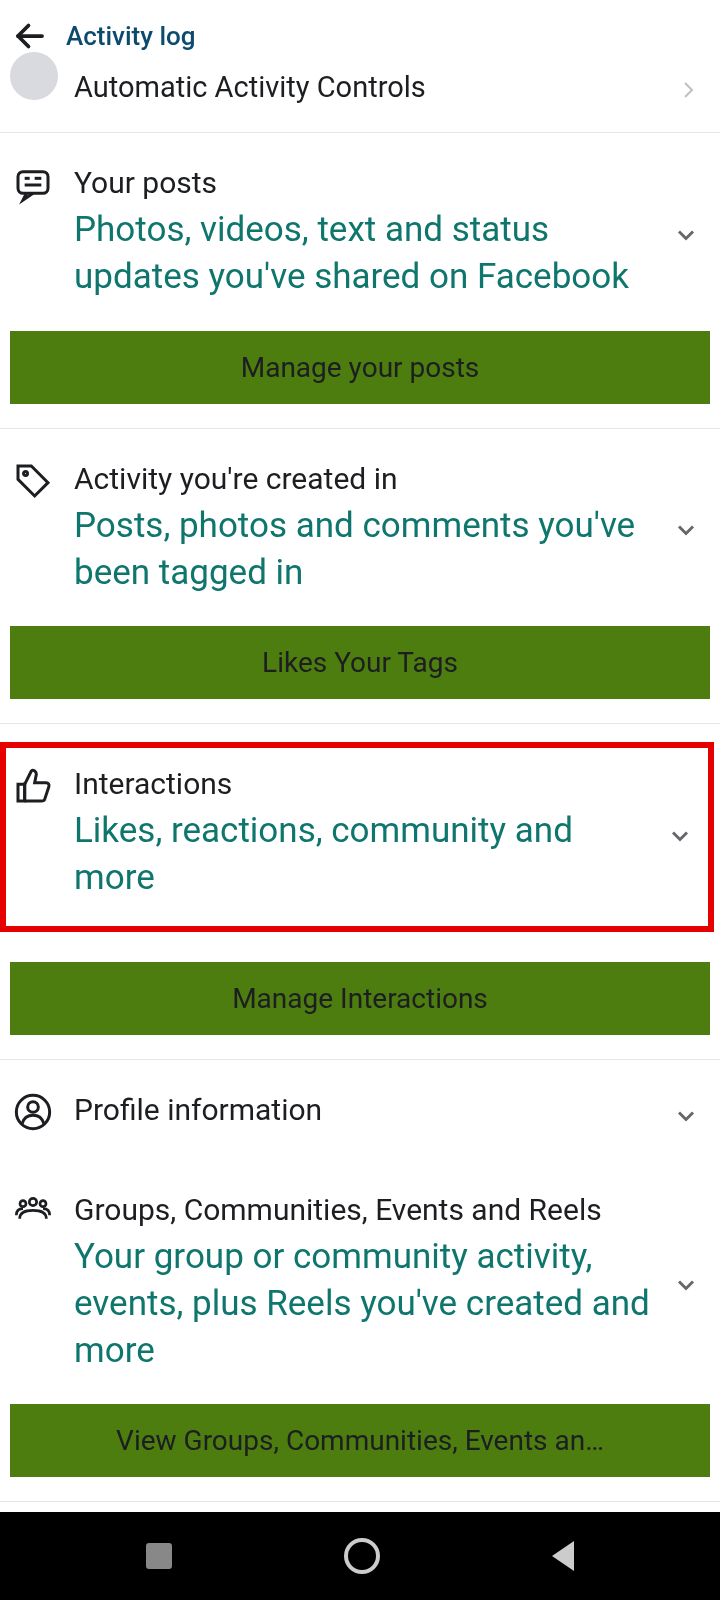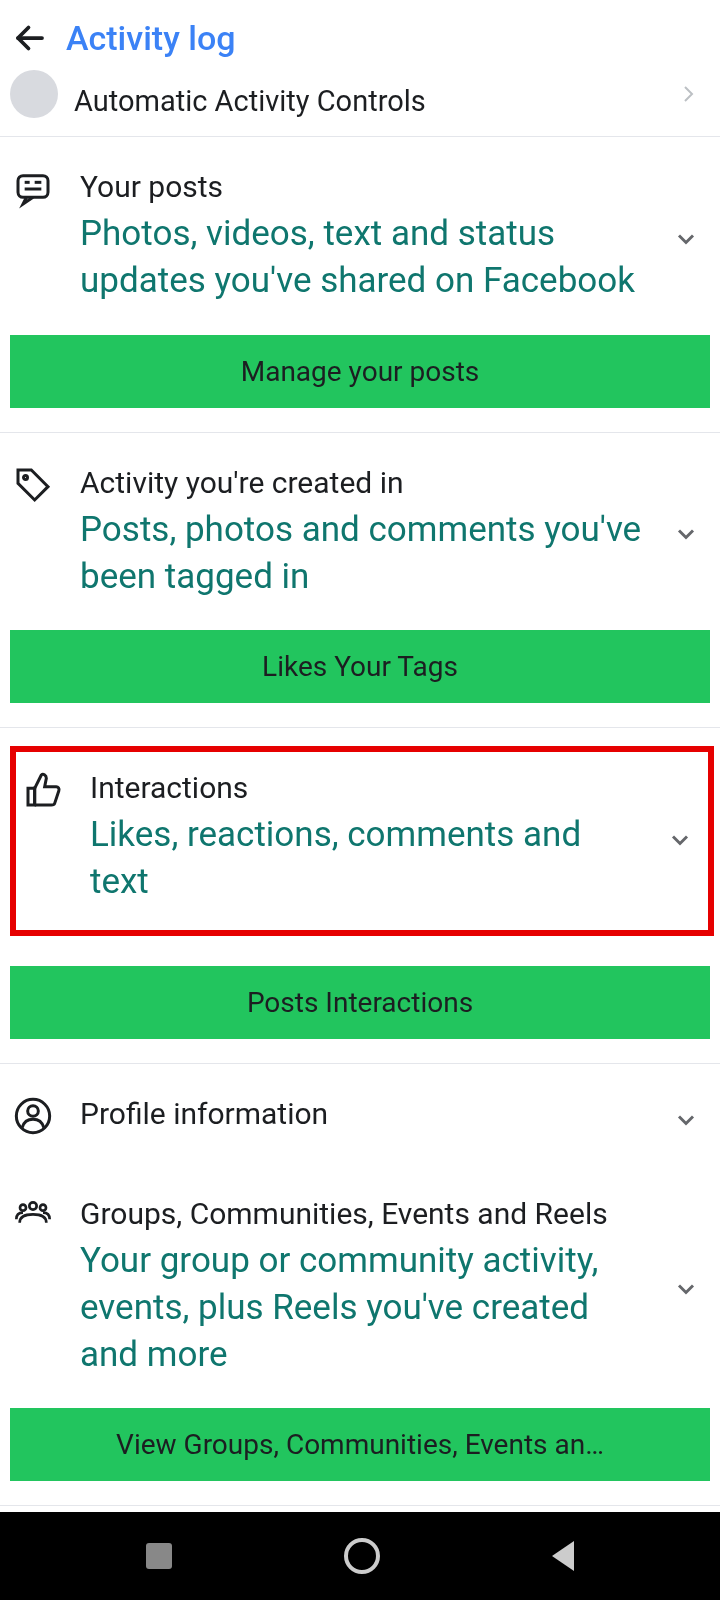--- a/index.html
+++ b/index.html
@@ -22,27 +22,27 @@
       gap: 18px;
     }
     .back-arrow {
       width: 36px;
       height: 36px;
       display: flex;
       align-items: center;
       justify-content: center;
     }
     .header-title {
-      font-size: 34px;
+      font-size: 26px;
       font-weight: 500;
-      color: #3b82f6;
+      color: #0c4a6e;
     }
     .section-partial {
       display: flex;
-      align-items: flex-end;
+      align-items: flex-start;
       padding: 8px 20px 18px 10px;
       border-bottom: 1px solid #e4e6eb;
     }
     .gray-circle {
       width: 48px;
       height: 48px;
       border-radius: 50%;
       background: #d8dadf;
       margin-right: 16px;
       margin-top: -28px;
@@ -58,21 +58,21 @@
       margin-top: -10px;
     }
     .section {
       border-bottom: 1px solid #e4e6eb;
       padding-bottom: 24px;
     }
     .section-row {
       display: flex;
       align-items: flex-start;
       padding: 30px 20px 0 10px;
-      gap: 24px;
+      gap: 18px;
     }
     .section-icon {
       width: 46px;
       height: 46px;
       flex-shrink: 0;
       display: flex;
       align-items: flex-start;
       justify-content: center;
       padding-top: 2px;
     }
@@ -90,34 +90,34 @@
       color: #0f766e;
       line-height: 1.35;
     }
     .chevron-down {
       color: #65676b;
       align-self: center;
       margin-top: 10px;
     }
     .manage-btn {
       margin: 30px 10px 0 10px;
-      background: #22c55e;
+      background: #4d7c0f;
       border-radius: 0;
       padding: 20px;
       text-align: center;
       font-size: 28px;
       color: #1c1e21;
       font-weight: 400;
       white-space: nowrap;
       overflow: hidden;
       text-overflow: ellipsis;
     }
     .highlighted {
       border: 6px solid #e60000;
-      margin: 18px 6px 0 10px;
+      margin: 18px 6px 0 0;
       padding: 16px 14px 24px 4px;
     }
     .highlighted .section-row {
       padding: 0;
     }
     .nav-bar {
       position: absolute;
       bottom: 0;
       left: 0;
       right: 0;
@@ -226,30 +226,30 @@
       <div class="section-row">
         <div class="section-icon">
           <svg width="40" height="40" viewBox="0 0 24 24" fill="none" stroke="#1c1e21" stroke-width="1.8">
               <path d="M7 10v11"></path>
               <path d="M3 11 h4 v10 h-4 z"></path>
               <path d="M7 11 L11 3 C12 2 14 3 14 5 L13 10 L20 10 C21 10 22 11 21.5 12.5 L19 20 C18.7 21 18 21 17 21 L7 21"></path>
             </svg>
         </div>
         <div class="section-content">
           <div class="section-title">Interactions</div>
-          <div class="section-subtitle">Likes, reactions, comments and text</div>
+          <div class="section-subtitle">Likes, reactions, community and more</div>
         </div>
         <div class="chevron-down">
           <svg width="28" height="28" viewBox="0 0 24 24" fill="none" stroke="#65676b" stroke-width="2.5">
               <polyline points="6 9 12 15 18 9"></polyline>
             </svg>
         </div>
       </div>
     </div>
-    <div class="manage-btn">Posts Interactions</div>
+    <div class="manage-btn">Manage Interactions</div>
   </div>
 
   <div class="section" style="border-bottom:none;">
     <div class="section-row">
       <div class="section-icon">
         <svg width="40" height="40" viewBox="0 0 24 24" fill="none" stroke="#1c1e21" stroke-width="1.8">
             <circle cx="12" cy="12" r="10"></circle>
             <circle cx="12" cy="9" r="3.2"></circle>
             <path d="M5.5 19 C6.5 15.5 9 14 12 14 C15 14 17.5 15.5 18.5 19"></path>
           </svg>

